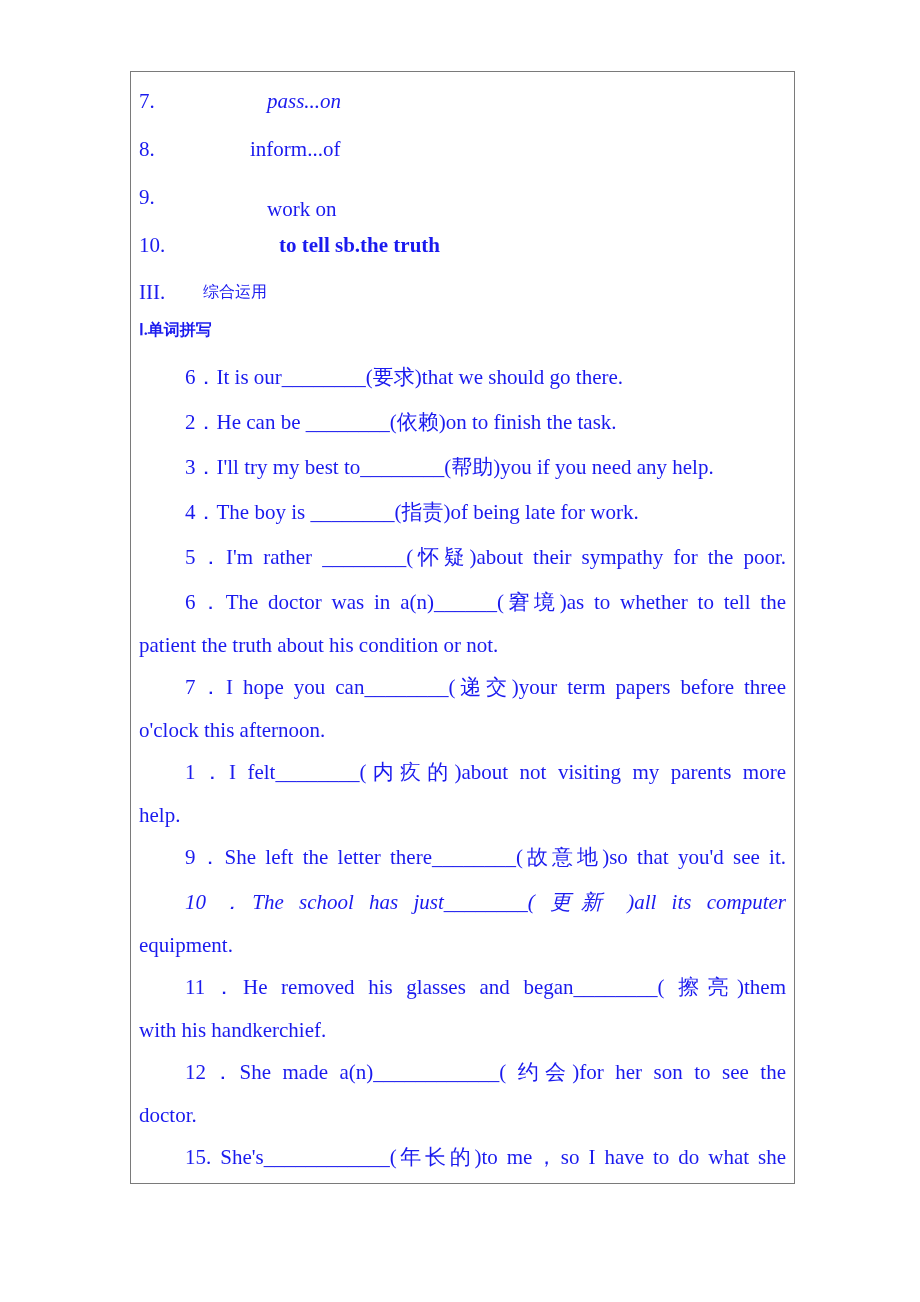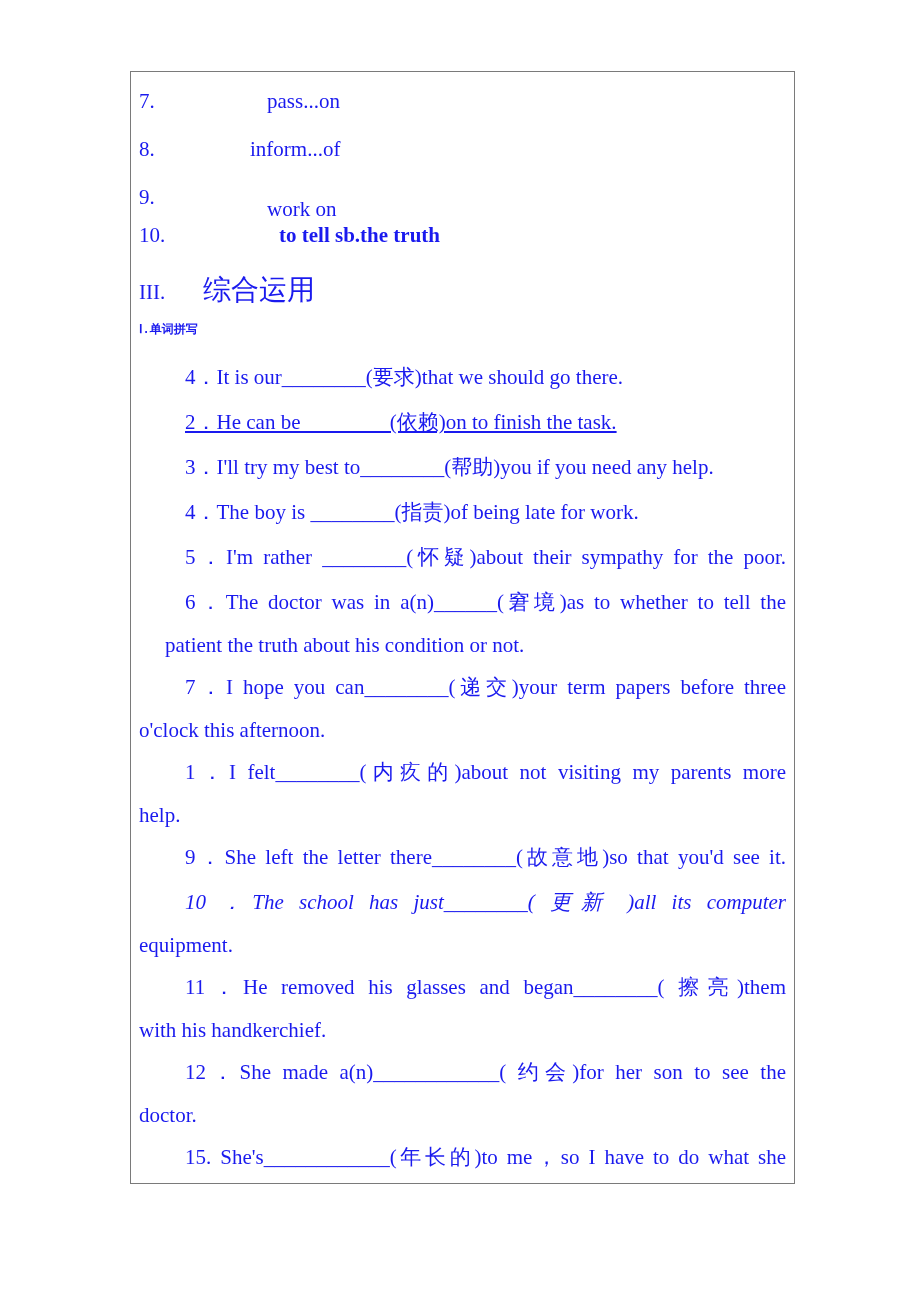--- a/index.html
+++ b/index.html
@@ -9,63 +9,63 @@
       border: 1px solid #7a7a7a; box-sizing: border-box; overflow: hidden;
     }
     .content {
       position: absolute; left: 0; top: 0; width: 100%;
       font-family: "Liberation Serif", "DejaVu Serif", serif;
       color: #1a1aee; font-size: 21px;
     }
     .line { position: absolute; left: 8px; right: 8px; white-space: nowrap; line-height: 26px; }
     .num { display: inline-block; }
     .phrase { position: absolute; }
-    .heading-cn { font-family: Liberation Mono, monospace; font-size: 28px; }
-    .sec-head { font-family: Liberation Mono, monospace; font-weight: bold; font-size: 12px; }
+    .heading-cn { font-family: Liberation Serif, serif; font-size: 16px; }
+    .sec-head { font-family: Liberation Serif, serif; font-weight: bold; font-size: 16px; }
     .q { text-indent: 46px; text-align: justify; text-align-last: justify; white-space: normal; }
     .q.last { text-align-last: left; }
   </style>
 </head>
 <body>
 
 <div class="frame">
   <div class="content">
 
     <div class="line" style="top:16px;">
       <span class="num">7.</span>
-      <span class="phrase" style="left:128px;">pass...on</span>
+      <span class="phrase" style="left:128px;font-style:italic;">pass...on</span>
     </div>
     <div class="line" style="top:64px;">
       <span class="num">8.</span>
       <span class="phrase" style="left:111px;">inform...of</span>
     </div>
     <div class="line" style="top:112px;">
       <span class="num">9.</span>
       <span class="phrase" style="left:128px;margin-top:12px;">work on</span>
     </div>
-    <div class="line" style="top:150px;">
+    <div class="line" style="top:160px;">
       <span class="num">10.</span>
       <span class="phrase" style="left:140px;font-weight:bold;">to tell sb.the truth</span>
     </div>
 
     <div class="line" style="top:207px;">
       <span class="num">III.</span>
       <span class="phrase heading-cn" style="left:64px;">综合运用</span>
     </div>
 
     <div class="line sec-head" style="top:245px;">Ⅰ.单词拼写</div>
 
-    <div class="line q last" style="top:292px;">4．It is our________(要求)that we should go there.</div>
-    <div class="line q last" style="top:337px;text-decoration:underline;">2．He can be ________(依赖)on to finish the task.</div>
+    <div class="line q last" style="top:292px;">6．It is our________(要求)that we should go there.</div>
+    <div class="line q last" style="top:337px;">2．He can be ________(依赖)on to finish the task.</div>
     <div class="line q last" style="top:382px;">3．I'll try my best to________(帮助)you if you need any help.</div>
     <div class="line q last" style="top:427px;">4．The boy is ________(指责)of being late for work.</div>
     <div class="line q" style="top:472px;">5．I'm rather ________(怀疑)about their sympathy for the poor.</div>
 
     <div class="line q" style="top:517px;">6．The doctor was in a(n)______(窘境)as to whether to tell the</div>
-    <div class="line" style="top:560px;margin-left:26px;">patient the truth about his condition or not.</div>
+    <div class="line" style="top:560px;">patient the truth about his condition or not.</div>
 
     <div class="line q" style="top:602px;">7．I hope you can________(递交)your term papers before three</div>
     <div class="line" style="top:645px;">o'clock this afternoon.</div>
 
     <div class="line q" style="top:687px;">1．I felt________(内疚的)about  not visiting my parents more</div>
     <div class="line" style="top:730px;">help.</div>
 
     <div class="line q" style="top:772px;">9．She left the letter there________(故意地)so that you'd see it.</div>
 
     <div class="line q" style="top:817px;font-style:italic;">10 ．The school has just________( 更新 )all its computer</div>

